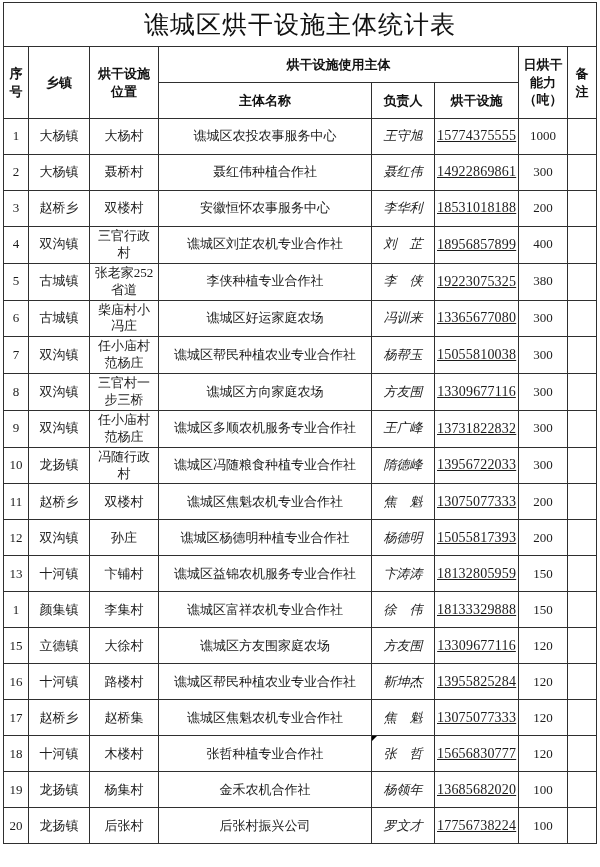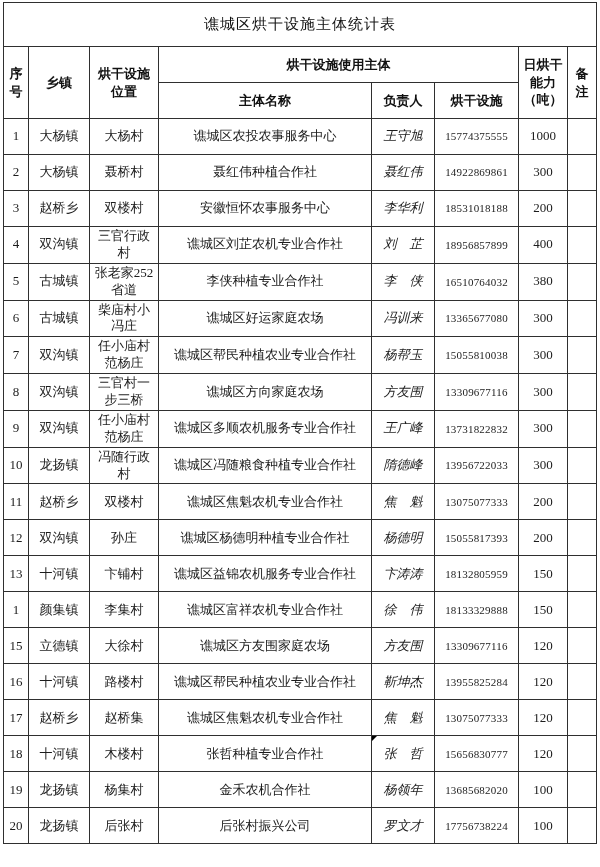--- a/index.html
+++ b/index.html
@@ -26,42 +26,42 @@
   table.stat-table td, table.stat-table th {
     border: 1px solid #2f2f2f;
     text-align: center;
     vertical-align: middle;
     padding: 1px 2px;
     box-sizing: border-box;
     overflow: hidden;
   }
   td.title-cell {
     height: 44px;
-    font-size: 15px;
+    font-size: 25px;
     letter-spacing: 1px;
     font-family: "Liberation Serif", serif;
     color: #111;
   }
   thead th {
     font-family: "Liberation Sans", sans-serif;
     font-weight: bold;
     font-size: 13px;
     line-height: 1.35;
     color: #111;
   }
   thead tr.hdr-row-1 th { height: 36px; }
   thead tr.hdr-row-2 th { height: 36px; }
   th.prewrap { white-space: pre-line; }
   tbody td {
     font-size: 13px;
     line-height: 1.3;
     height: 36px;
     font-family: "Liberation Serif", serif;
   }
-  tbody td.cell-contact { font-size: 11px; letter-spacing: 0.2px; }
+  tbody td.cell-contact { font-size: 14px; letter-spacing: 0.2px; text-decoration: underline; }
   tbody td.cell-no, tbody td.cell-capacity { font-size: 13px; }
   tbody td.cell-person { position: relative; font-style: italic; }
   .corner-marker {
     position: absolute;
     top: 0;
     left: 0;
     width: 0;
     height: 0;
     border-top: 5px solid #000;
     border-right: 5px solid transparent;
@@ -152,21 +152,21 @@
     <td class="cell-contact">18956857899</td>
     <td class="cell-capacity">400</td>
     <td class="cell-remark"></td>
   </tr>
         <tr>
     <td class="cell-no">5</td>
     <td class="cell-town">古城镇</td>
     <td class="cell-loc">张老家252省道</td>
     <td class="cell-subject">李侠种植专业合作社</td>
     <td class="cell-person">李　侠</td>
-    <td class="cell-contact">16510764032</td>
+    <td class="cell-contact">19223075325</td>
     <td class="cell-capacity">380</td>
     <td class="cell-remark"></td>
   </tr>
         <tr>
     <td class="cell-no">6</td>
     <td class="cell-town">古城镇</td>
     <td class="cell-loc">柴庙村小冯庄</td>
     <td class="cell-subject">谯城区好运家庭农场</td>
     <td class="cell-person">冯训来</td>
     <td class="cell-contact">13365677080</td>

